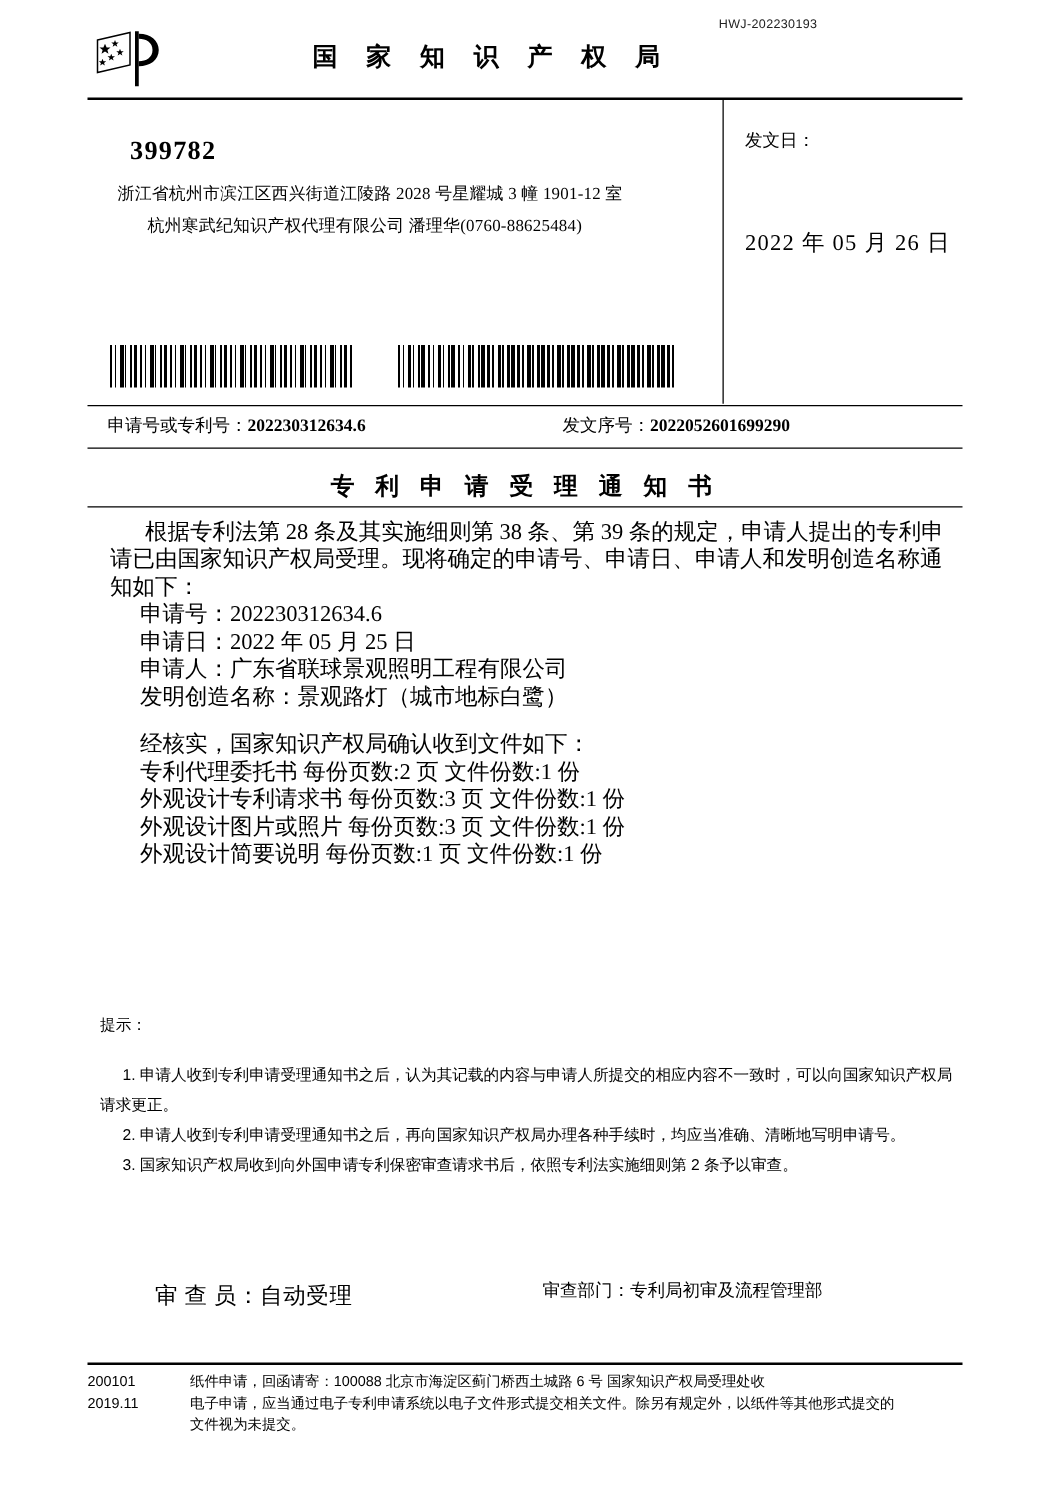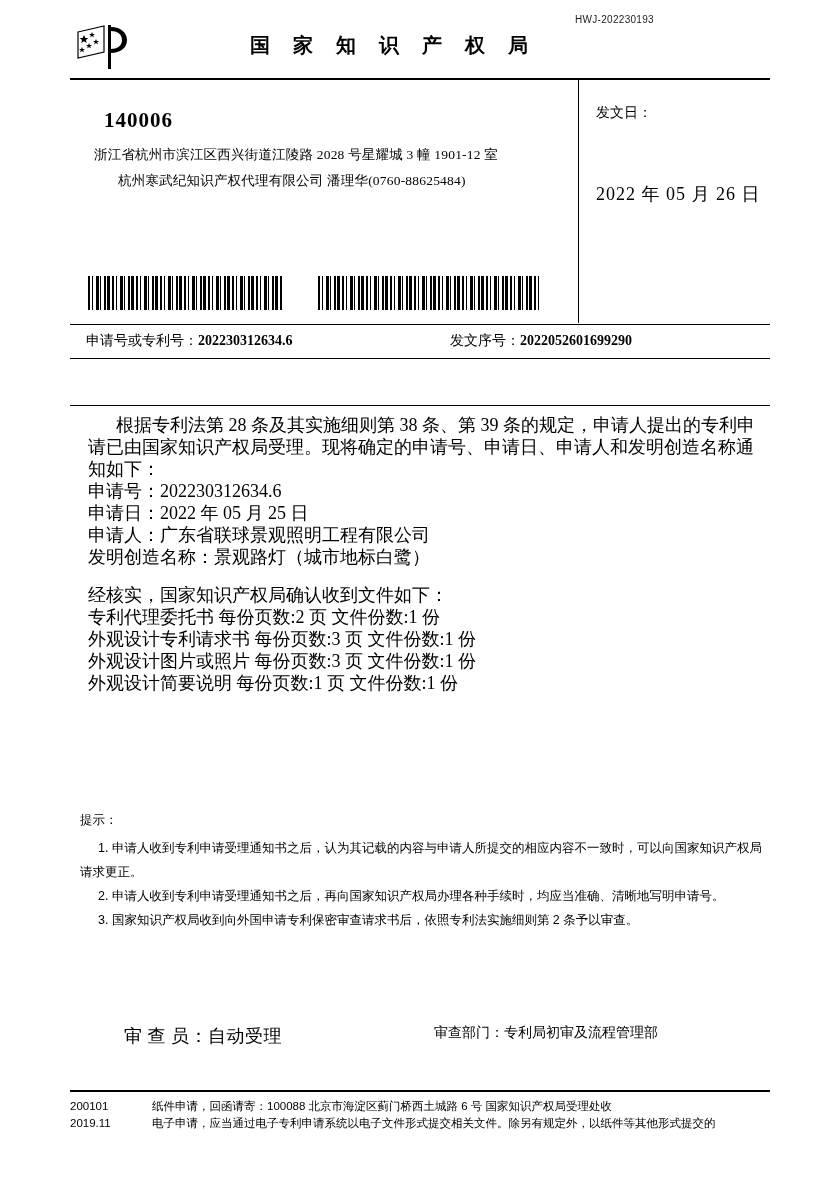--- a/index.html
+++ b/index.html
@@ -202,34 +202,34 @@
   
   .body-block {
     position: absolute;
     left: 88px;
     top: 414px;
     width: 676px;
     font-size: 18px;
     line-height: 22px;
   }
   .para-indent { text-indent: 28px; }
-  .body-line { white-space: nowrap; }
+  .body-line { white-space: nowrap; margin-left: 24px; }
   .gap-block { height: 16px; }
 
   
   .tips {
     position: absolute;
     left: 80px;
     top: 808px;
     width: 690px;
     font-size: 12.5px;
     line-height: 24px;
     font-family: "Liberation Sans", sans-serif;
   }
-  .tips .t-head { margin-bottom: 4px; }
+  .tips .t-head { margin-bottom: 16px; }
   .tips .t-item { text-indent: 18px; }
   .tips .t-cont { text-indent: 0px; }
 
   
   .examiner {
     position: absolute;
     left: 124px;
     top: 1024px;
     font-size: 18px;
     letter-spacing: 0.5px;
@@ -291,21 +291,21 @@
           <polygon points="19,21 19.8,23 22,23 20.2,24.3 20.9,26.4 19,25.1 17.1,26.4 17.8,24.3 16,23 18.2,23"></polygon>
           <polygon points="12,25 12.8,27 15,27 13.2,28.3 13.9,30.4 12,29.1 10.1,30.4 10.8,28.3 9,27 11.2,27"></polygon>
         </g>
       </svg>
     </div>
     <div class="org-title">国 家 知 识 产 权 局</div>
   </div>
   <div class="rule hr-head"></div>
 
   <div class="addr-box">
-    <div class="postcode">140006</div>
+    <div class="postcode">399782</div>
     <div class="addr-line1">浙江省杭州市滨江区西兴街道江陵路 2028 号星耀城 3 幢 1901-12 室</div>
     <div class="addr-line2">杭州寒武纪知识产权代理有限公司  潘理华(0760-88625484)</div>
   </div>
   <div class="v-div"></div>
 
   <div class="issue-label">发文日：</div>
   <div class="issue-date">2022 年 05 月 26 日</div>
 
   <div class="barcode" id="barcode-1">
     <div class="bc-stripes"></div>
@@ -316,20 +316,21 @@
 
   <div class="rule hr-2"></div>
   <div class="appno">
     <span>申请号或专利号：</span><b>202230312634.6</b>
   </div>
   <div class="sendno">
     <span>发文序号：</span><b>2022052601699290</b>
   </div>
   <div class="rule hr-3"></div>
 
+  <div class="main-title">专 利 申 请 受 理 通 知 书</div>
   <div class="rule hr-4"></div>
 
   <div class="body-block">
     <div class="para-indent">根据专利法第 28 条及其实施细则第 38 条、第 39 条的规定，申请人提出的专利申请已由国家知识产权局受理。现将确定的申请号、申请日、申请人和发明创造名称通知如下：</div>
     <div class="body-line">申请号：202230312634.6</div>
     <div class="body-line">申请日：2022 年 05 月 25 日</div>
     <div class="body-line">申请人：广东省联球景观照明工程有限公司</div>
     <div class="body-line">发明创造名称：景观路灯（城市地标白鹭）</div>
     <div class="gap-block"></div>
     <div class="body-line">经核实，国家知识产权局确认收到文件如下：</div>
@@ -357,16 +358,17 @@
   <div class="rule hr-5"></div>
 
   <div class="footer">
     <div class="f-codes">
       <div>200101</div>
       <div>2019.11</div>
     </div>
     <div class="f-text">
       <div>纸件申请，回函请寄：100088 北京市海淀区蓟门桥西土城路 6 号   国家知识产权局受理处收</div>
       <div>电子申请，应当通过电子专利申请系统以电子文件形式提交相关文件。除另有规定外，以纸件等其他形式提交的</div>
+      <div>文件视为未提交。</div>
     </div>
   </div>
 
 </div>
 
 </body></html>

